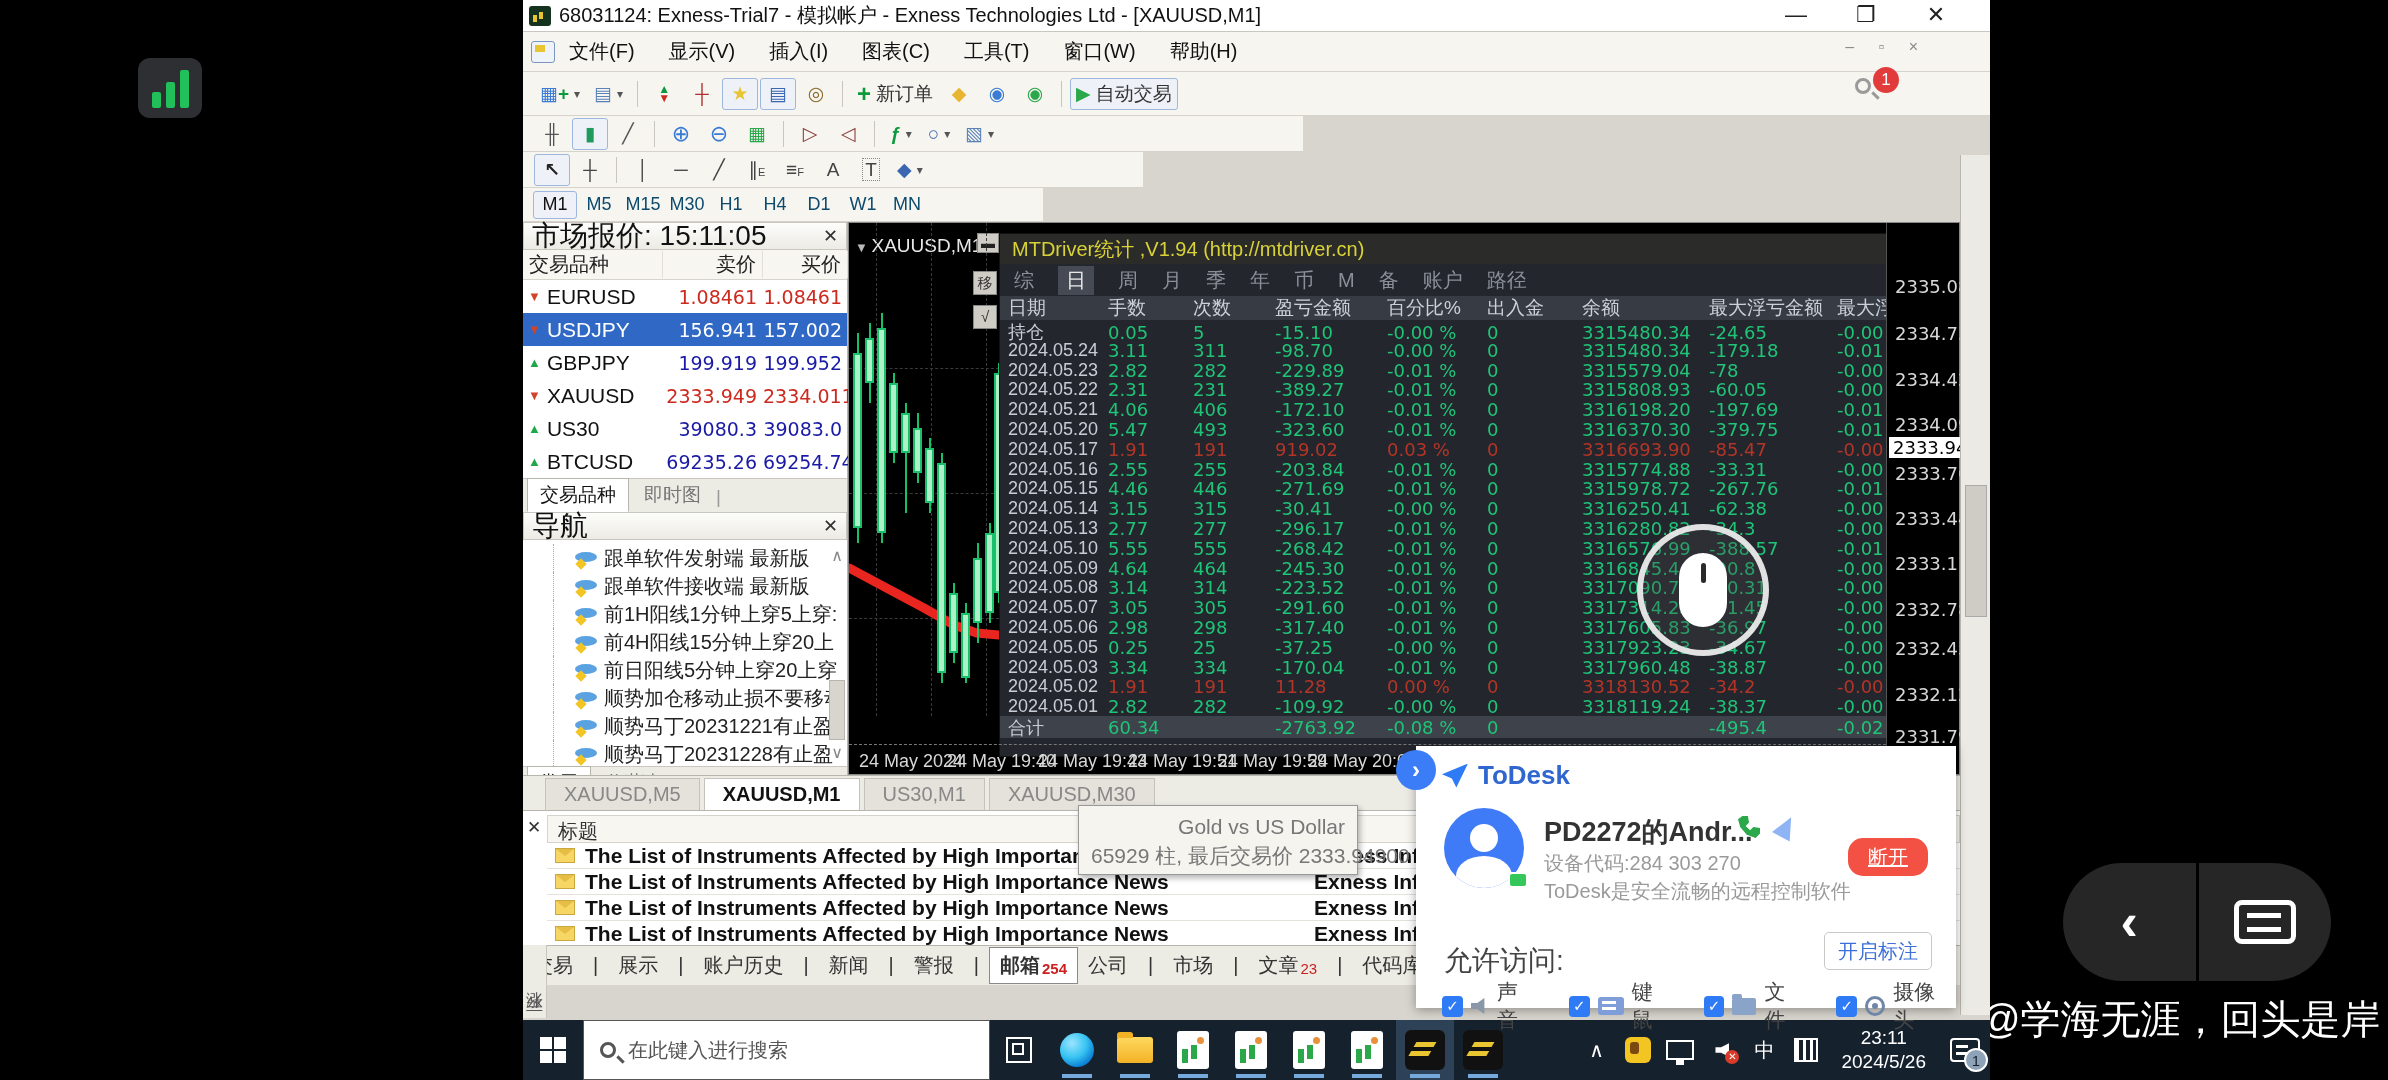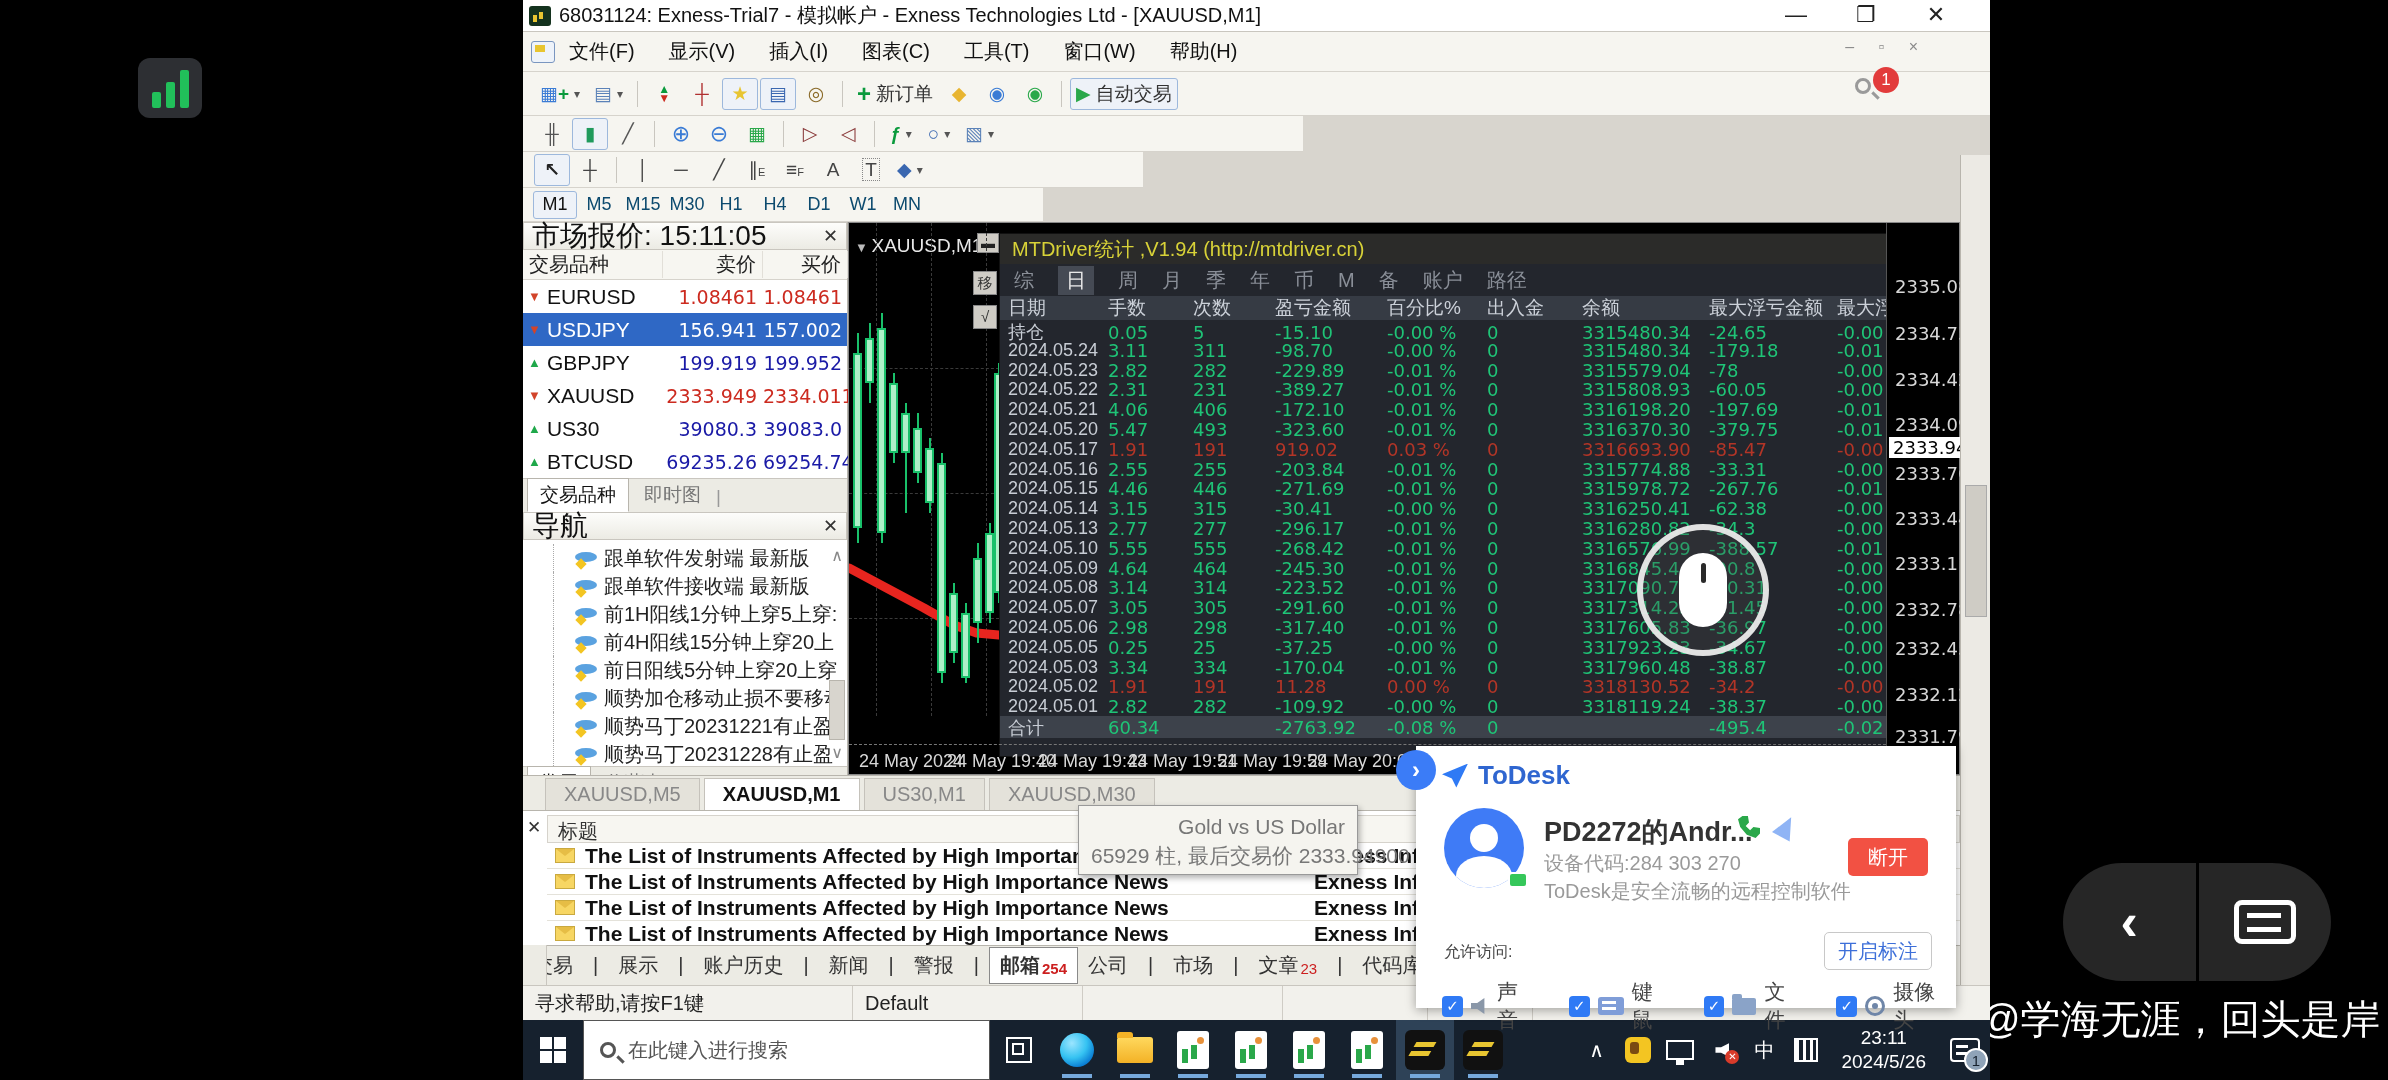--- a/index.html
+++ b/index.html
@@ -232,22 +232,22 @@
   .td-brand { color:#2f66d0; font-size:26px; font-weight:bold; }
   .td-avatar { position:absolute; left:28px; top:62px; width:80px; height:80px; border-radius:50%; background:#3f7bf6; overflow:hidden; }
   .td-avatar:before { content:""; position:absolute; left:26px; top:16px; width:28px; height:28px; background:#fff; border-radius:50%; }
   .td-avatar:after { content:""; position:absolute; left:12px; top:48px; width:56px; height:40px; background:#fff; border-radius:50% 50% 0 0; }
   .td-badge { position:absolute; left:92px; top:126px; width:20px; height:16px; background:#35c75a; border-radius:4px; border:2px solid #fff; }
   .td-name { position:absolute; left:128px; top:68px; font-size:27px; font-weight:bold; color:#333; }
   .td-phone { position:absolute; left:322px; top:70px; width:22px; height:22px; background:#2aa84a; clip-path:polygon(20% 0, 45% 0, 50% 30%, 35% 45%, 55% 65%, 70% 50%, 100% 55%, 100% 80%, 80% 100%, 40% 85%, 10% 50%, 0 15%); }
   .td-cursor { position:absolute; left:360px; top:70px; width:0; height:0; border-left:10px solid transparent; border-right:10px solid transparent; border-bottom:22px solid #8fb4f5; transform:rotate(28deg); }
   .td-code { position:absolute; left:128px; top:104px; font-size:20px; color:#9a9a9a; }
   .td-slogan { position:absolute; left:128px; top:132px; font-size:20px; color:#9a9a9a; }
-  .td-disconnect { position:absolute; left:432px; top:92px; width:80px; height:38px; background:#f25143; border-radius:5px; color:#fff; font-size:20px; display:flex; align-items:center; justify-content:center; }
-  .td-allow { position:absolute; left:28px; top:196px; font-size:16px; color:#444; }
+  .td-disconnect { position:absolute; left:432px; top:92px; width:80px; height:38px; background:#f25143; border-radius:15px; color:#fff; font-size:20px; display:flex; align-items:center; justify-content:center;text-decoration:underline; }
+  .td-allow { position:absolute; left:28px; top:196px; font-size:28px; color:#444; }
   .td-annotate { position:absolute; left:408px; top:186px; width:108px; height:38px; border:1px solid #c8c8c8; border-radius:5px; color:#3d6fd9; font-size:20px; display:flex; align-items:center; justify-content:center; background:#fff; }
   .td-perms { position:absolute; left:26px; top:232px; display:flex; gap:30px; align-items:center; }
   .td-perm { display:flex; align-items:center; gap:8px; font-size:21px; color:#444; }
   .td-check { width:21px; height:21px; background:#2f7af5; border-radius:4px; color:#fff; font-size:15px; display:flex; align-items:center; justify-content:center; }
   .pico { display:inline-block; }
   .pico.speaker-icon { width:18px; height:16px; background:#8a97a8; clip-path:polygon(0 32%, 35% 32%, 75% 0, 75% 100%, 35% 68%, 0 68%); }
   .pico.keyboard-icon { width:26px; height:18px; background:#7f9dd8; border-radius:3px; position:relative; }
   .pico.keyboard-icon:before { content:""; position:absolute; left:4px; top:4px; width:14px; height:3px; background:#fff; box-shadow:0 6px 0 0 #fff; }
   .pico.folder-icon { width:24px; height:17px; background:#8aa3c8; border-radius:2px; position:relative; }
   .pico.folder-icon:before { content:""; position:absolute; left:0; top:-4px; width:10px; height:5px; background:#8aa3c8; border-radius:2px 2px 0 0; }
@@ -960,27 +960,20 @@
         <span>EA</span>
       </div>
       <span class="ttab bar">|</span>
       <div class="ttab">
         <span>日志</span>
       </div>
       <span class="ttab bar">|</span>
     </div>
   <div class="side-tab">涨丝</div>
 
-  <div class="statusbar">
-    <div class="sb-cell w1">寻求帮助,请按F1键</div>
-    <div class="sb-cell w2">Default</div>
-    <div class="sb-cell w3"></div>
-    <div class="sb-cell w4"></div>
-    <div class="sb-cell w5"></div>
-  </div>
 
   <div class="taskbar">
     <div class="start">
         <span class="winlogo">
           <i></i>
           <i></i>
           <i></i>
           <i></i>
         </span>
       </div>

